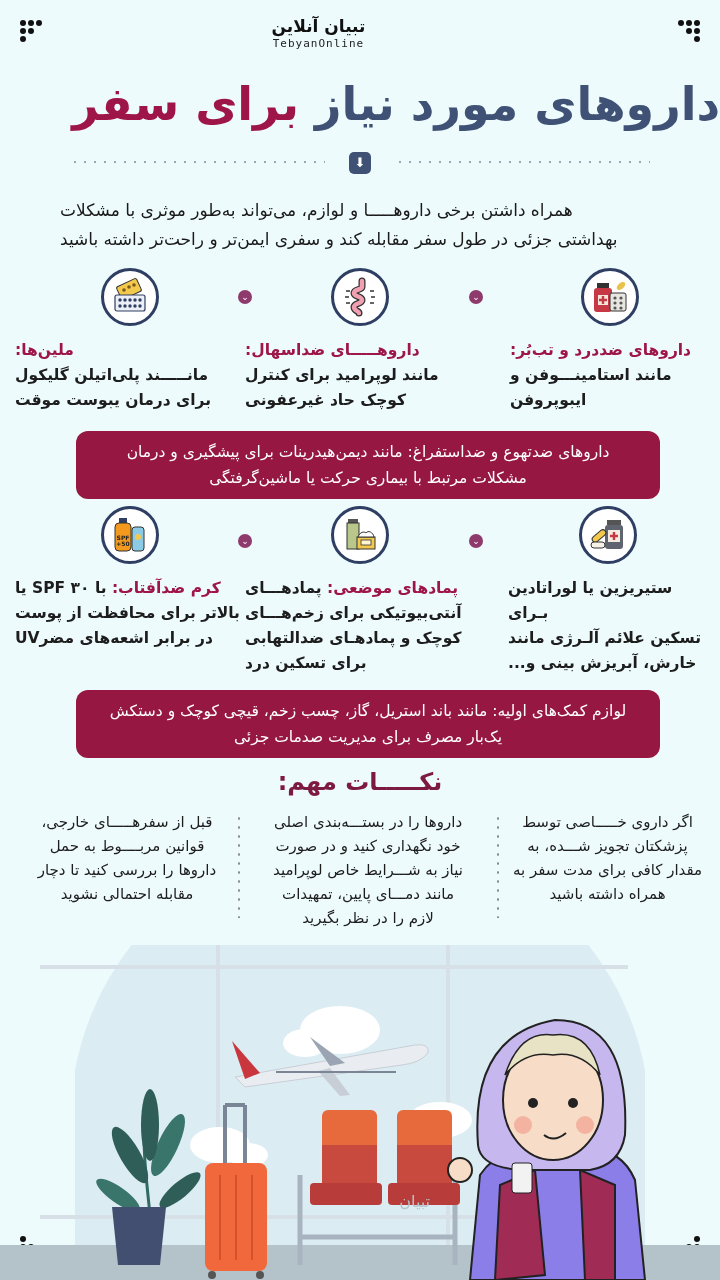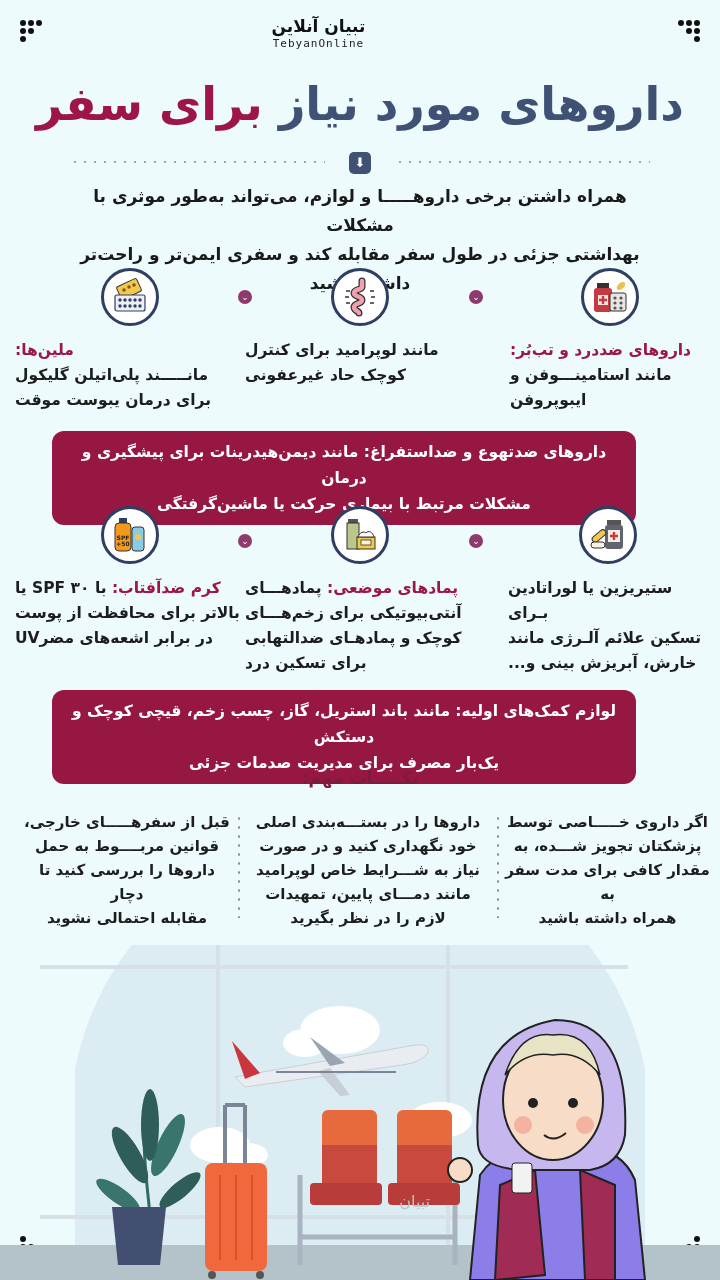--- a/index.html
+++ b/index.html
@@ -14,43 +14,43 @@
   .corner { position: absolute; width: 30px; height: 30px; }
   .corner.tl { left: 18px; top: 18px; }
   .corner.tr { right: 18px; top: 18px; }
   .corner.bl { left: 18px; bottom: 18px; }
   .corner.br { right: 18px; bottom: 18px; }
 
   .logo { position: absolute; top: 16px; left: 0; width: 637px; text-align: center; }
   .logo-fa { font-family: "DejaVu Sans", sans-serif; font-weight: bold; font-size: 17px; color: #111; line-height: 20px; }
   .logo-en { font-family: "DejaVu Sans Mono", monospace; font-size: 11px; letter-spacing: 1px; color: #222; direction: ltr; line-height: 16px; }
 
-  .title { position: absolute; top: 74px; left: 0; width: 720px; text-align: center; font-size: 46px; font-weight: bold; line-height: 60px; color: #3f5275; }
+  .title { position: absolute; top: 74px; left: 0; width: 720px; font-size: 46px; font-weight: bold; line-height: 60px; color: #3f5275; }
   .title .accent { color: #9e1648; }
 
   .divider { position: absolute; top: 152px; left: 70px; width: 580px; height: 20px; }
   .divider .dots { position: absolute; top: 9px; height: 2px; width: 255px; background-image: radial-gradient(circle, #9aa7b5 1px, transparent 1.3px); background-size: 10px 2px; }
   .divider .dots.l { left: 0; }
   .divider .dots.r { right: 0; }
   .divider .arrow-btn { position: absolute; left: 279px; top: 0; width: 22px; height: 22px; border-radius: 5px; background: #3f5275; color: #fff; font-size: 13px; text-align: center; line-height: 22px; }
 
-  .intro { position: absolute; top: 182px; left: 60px; width: 600px; text-align: center; font-weight: bold; font-size: 17px; line-height: 29px; color: #1a1a1a; }
+  .intro { position: absolute; top: 196px; left: 60px; width: 600px; text-align: left; font-weight: normal; font-size: 17px; line-height: 29px; color: #1a1a1a; }
 
   .row { position: absolute; left: 0; width: 720px; }
   .item { position: absolute; text-align: left; }
   .icon-circle { width: 58px; height: 58px; border-radius: 50%; border: 3px solid #2f3f63; background: #fff; margin: 0 auto; display: flex; align-items: center; justify-content: center; }
   .item-text { margin-top: 12px; font-size: 15.5px; font-weight: bold; line-height: 25px; color: #1d1d1d; }
   .item-text .hl { color: #9e1648; }
   .sep-dot { position: absolute; width: 14px; height: 14px; border-radius: 50%; background: #8e3a6c; color: #fff; font-size: 9px; line-height: 14px; text-align: center; }
 
-  .banner { position: absolute; left: 52px; width: 584px; background: #961842; border-radius: 12px; color: #fff; text-align: center; font-weight: bold; font-size: 15.5px; line-height: 26px; padding: 8px 14px; }
-
-  .notes-title { position: absolute; top: 768px; left: 0; width: 720px; text-align: center; font-size: 17px; font-weight: bold; color: #7d1a3f; }
+  .banner { position: absolute; left: 76px; width: 584px; background: #961842; border-radius: 12px; color: #fff; text-align: center; font-weight: normal; font-size: 15.5px; line-height: 26px; padding: 8px 14px; }
+
+  .notes-title { position: absolute; top: 768px; left: 0; width: 720px; text-align: center; font-size: 24px; font-weight: bold; color: #7d1a3f; }
   .notes { position: absolute; top: 810px; left: 20px; width: 690px; height: 120px; }
-  .note { position: absolute; top: 0; text-align: center; font-size: 15px; font-weight: bold; line-height: 24px; color: #1d1d1d; }
+  .note { position: absolute; top: 0; text-align: center; font-size: 15px; font-weight: normal; line-height: 24px; color: #1d1d1d; }
   .vdots { position: absolute; top: 4px; width: 2px; height: 104px; background-image: radial-gradient(circle, #8a8a8a 1px, transparent 1.3px); background-size: 2px 9px; }
 
   .scene { position: absolute; top: 945px; left: 0; width: 720px; height: 335px; overflow: hidden; }
   .credit { position: absolute; right: 18px; top: 1080px; width: 18px; height: 150px; }
 </style>
 </head>
 <body>
 
 <svg class="corner tl" viewBox="0 0 30 30">
   <g fill="#111">
@@ -144,20 +144,21 @@
     <div class="icon-circle">
       <svg width="40" height="40" viewBox="0 0 40 40">
           <path d="M22 4v6c0 3-8 2-8 6s8 3 8 7-8 3-8 7 5 4 5 6" stroke="#333" stroke-width="7" fill="none" stroke-linecap="round"></path>
           <path d="M22 4v6c0 3-8 2-8 6s8 3 8 7-8 3-8 7 5 4 5 6" stroke="#f0a0b0" stroke-width="4.5" fill="none" stroke-linecap="round"></path>
           <g stroke="#333" stroke-width="1.5">
             <path d="M6 14h4M5 20h4M6 26h4M30 14h4M31 20h4M30 26h4"></path>
           </g>
         </svg>
     </div>
     <div class="item-text">
+      <div class="hl">داروهـــــای ضداسهال:</div>
       <div>مانند لوپرامید برای کنترل</div>
       <div>کوچک حاد غیرعفونی</div>
     </div>
   </div>
   <div class="sep-dot" style="left:238px; top:22px;">⌄</div>
   <div class="item" style="left:15px; width:230px;">
     <div class="icon-circle">
       <svg width="40" height="40" viewBox="0 0 40 40">
           <rect x="8" y="5" width="22" height="14" rx="2" fill="#f2c94c" stroke="#333" transform="rotate(-25 19 12)"></rect>
           <g fill="#7a5a1a">

